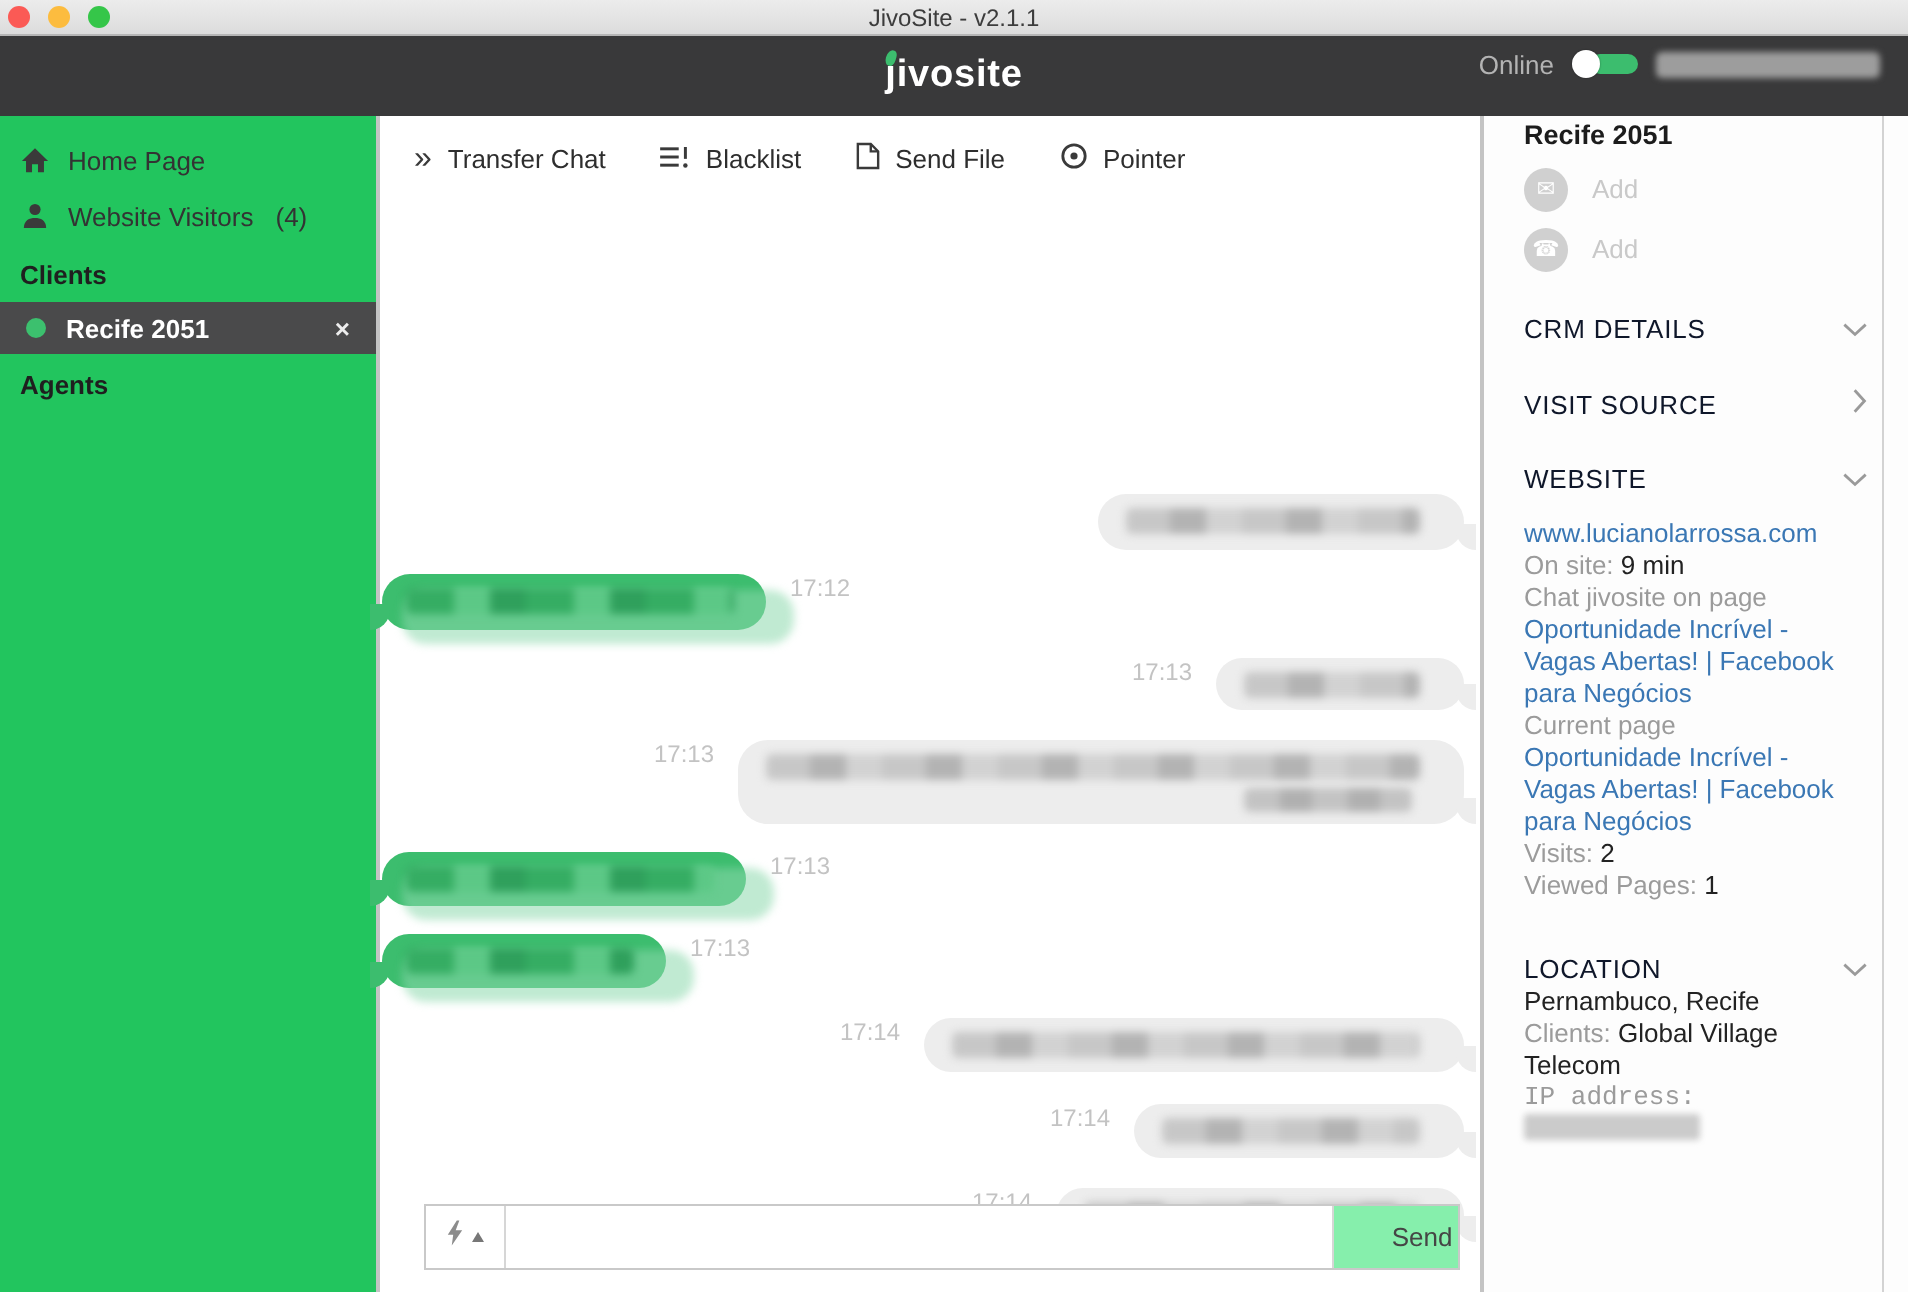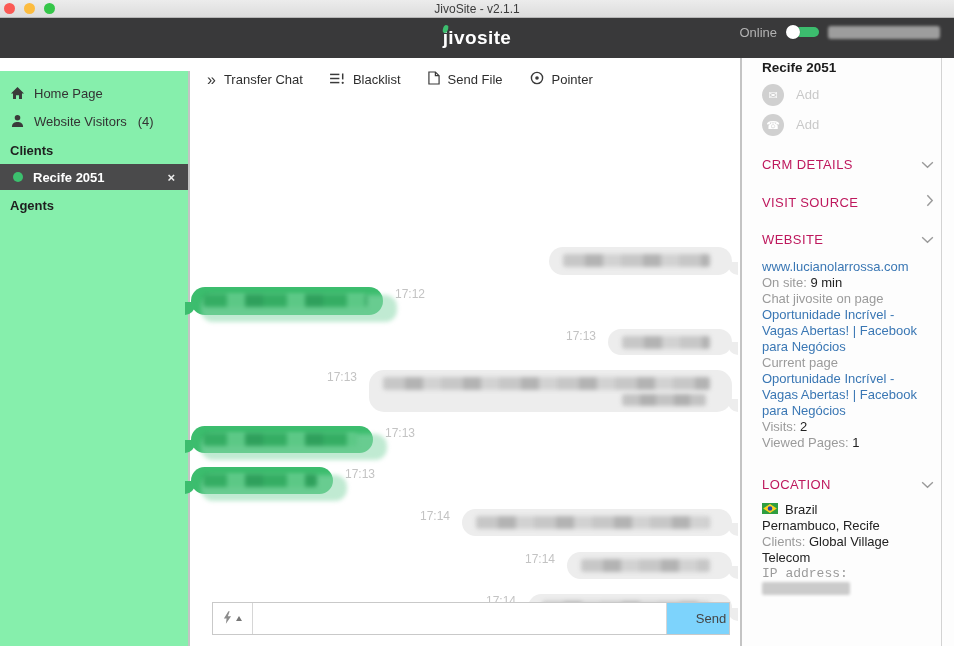--- a/index.html
+++ b/index.html
@@ -25,22 +25,22 @@
   .logo-text::before { content:''; position:absolute; left:0px; top:-2px; width:5px; height:8px;
     background:#3cbd6e; border-radius:60% 40% 50% 50%; transform:rotate(16deg); }
   .status-wrap { position:absolute; right:14px; top:0; height:28px; display:flex; align-items:center; gap:9px; }
   .status-label { color:#b3b3b3; font-size:13px; }
   .toggle { position:relative; width:33px; height:14px; }
   .toggle .track { position:absolute; left:9px; top:2px; width:24px; height:10px; background:#3cbd6e; border-radius:6px; }
   .toggle .knob { position:absolute; left:0; top:0; width:14px; height:14px; background:#fff; border-radius:50%; box-shadow:0 0 1px rgba(0,0,0,.4); }
   .name-redact { width:112px; height:13px; background:#9d9d9d; border-radius:3px; filter:blur(1.5px); }
 
   
-  .sidebar { position:absolute; left:0; top:58px; width:190px; bottom:0; background:#86efac;
-    border-right:2px solid #c4c4c4; padding-top:8px;margin-top:13px; }
+  .sidebar { position:absolute; left:0; top:58px; width:190px; bottom:0; background:#22c55e;
+    border-right:2px solid #c4c4c4; padding-top:8px; }
   .side-item { height:28px; display:flex; align-items:center; gap:9px; padding:0 10px; font-size:13px; color:#333; cursor:default; }
   .side-item .sicon { width:15px; display:flex; justify-content:center; }
   .side-badge { margin-left:2px; color:#333; }
   .side-header { font-weight:bold; font-size:13px; color:#1f1f1f; padding:0 10px; height:20px; line-height:20px; margin-top:6px; }
   .client-row { margin-top:3px; height:26px; background:#4a4a4b; display:flex; align-items:center; gap:10px; padding:0 13px; }
   .client-dot { width:10px; height:10px; border-radius:50%; background:#3cc06e; flex:none; }
   .client-name { flex:1; color:#fff; font-size:13px; font-weight:bold; }
   .client-close { color:#ededed; font-size:13px; font-weight:bold; line-height:1; }
 
   
@@ -67,34 +67,34 @@
   .redact2 { position:absolute; right:26px; bottom:6px; width:84px; height:12px; border-radius:3px; filter:blur(2px);
     background:repeating-linear-gradient(90deg,#c3c3c3 0 18px,#b0b0b0 18px 34px); }
   .time { font-size:12px; color:#c3c3c3; flex:none; }
 
   
   .composer { position:absolute; left:22px; right:10px; bottom:11px; height:33px; background:#fff;
     border:1px solid #c9c9c9; display:flex; align-items:stretch; }
   .bolt-btn { width:40px; border-right:1px solid #d6d6d6; display:flex; align-items:center; justify-content:center; gap:4px; background:#fff; }
   .caret-up { width:0; height:0; border-left:3.5px solid transparent; border-right:3.5px solid transparent; border-bottom:5px solid #777; }
   .composer input { flex:1; border:none; outline:none; font-size:13px; padding:0 10px; font-family:"Liberation Sans", sans-serif; }
-  .send-btn { width:63px; border:none; border-left:1px solid #d6d6d6; background:#7dd3fc; color:#454545; font-size:13px;
+  .send-btn { width:63px; border:none; border-left:1px solid #d6d6d6; background:#86efac; color:#454545; font-size:13px;
     font-family:"Liberation Sans", sans-serif;padding-left:26px; }
 
   
   .details { position:absolute; left:740px; right:0; top:58px; bottom:0; background:#fdfdfd;
     border-left:2px solid #c4c4c4; padding:2px 30px 0 20px; font-size:13px; line-height:16px; }
   .scroll-line { position:absolute; right:12px; top:0; bottom:0; width:1px; background:#d3d3d3; }
   .d-title { font-size:13.5px; font-weight:bold; color:#1c1c1c; }
   .add-row { display:flex; align-items:center; gap:12px; height:22px; margin-top:8px; }
   .add-row:first-of-type { margin-top:15px; }
   .circle-icon { width:22px; height:22px; border-radius:50%; background:#d0d0d0; color:#fff;
     display:flex; align-items:center; justify-content:center; font-size:11px; flex:none; }
   .add-label { color:#c9c9c9; }
-  .section-h { display:flex; align-items:center; justify-content:space-between; color:#be185d;
+  .section-h { display:flex; align-items:center; justify-content:space-between; color:#0f172a;
     letter-spacing:.4px; margin-top:21px; width:172px; }
   .chev { flex:none; }
   .d-link { color:#3a77b4; margin-top:11px; }
   .d-row { }
   .d-label { color:#9b9b9b; }
   .d-value { color:#222; }
   .stack .d-label { display:block; }
   .flag-row { display:flex; align-items:center; gap:7px; margin-top:9px; color:#222; }
   .ip-redact { display:inline-block; width:88px; height:13px; background:#cbcbcb; border-radius:2px;
     filter:blur(1.5px); vertical-align:-2px; }
@@ -337,30 +337,20 @@
 
     <div class="section-h" style="margin-top:26px;">
       <span>LOCATION</span>
       <span class="chev">
         <svg width="13" height="8" viewBox="0 0 14 9">
             <polyline points="1,1.5 7,7 13,1.5" fill="none" stroke="#9a9a9a" stroke-width="1.6"></polyline>
           </svg>
       </span>
     </div>
 
-    <div class="flag-row">
-      <span>
-        <svg width="16" height="11" viewBox="0 0 16 11">
-            <rect width="16" height="11" fill="#2f9e41"></rect>
-            <polygon points="8,1 14.8,5.5 8,10 1.2,5.5" fill="#ffd21f"></polygon>
-            <circle cx="8" cy="5.5" r="2.3" fill="#2b49a3"></circle>
-          </svg>
-      </span>
-      <span>Brazil</span>
-    </div>
     <div class="d-value">Pernambuco, Recife</div>
     <div>
       <span class="d-label">Clients:</span>
       <span class="d-value">Global Village Telecom</span>
     </div>
     <div style="margin-top:0;font-family:Liberation Mono, monospace;">
       <span class="d-label">IP address:</span>
       <span class="ip-redact"></span>
     </div>
   </div>

